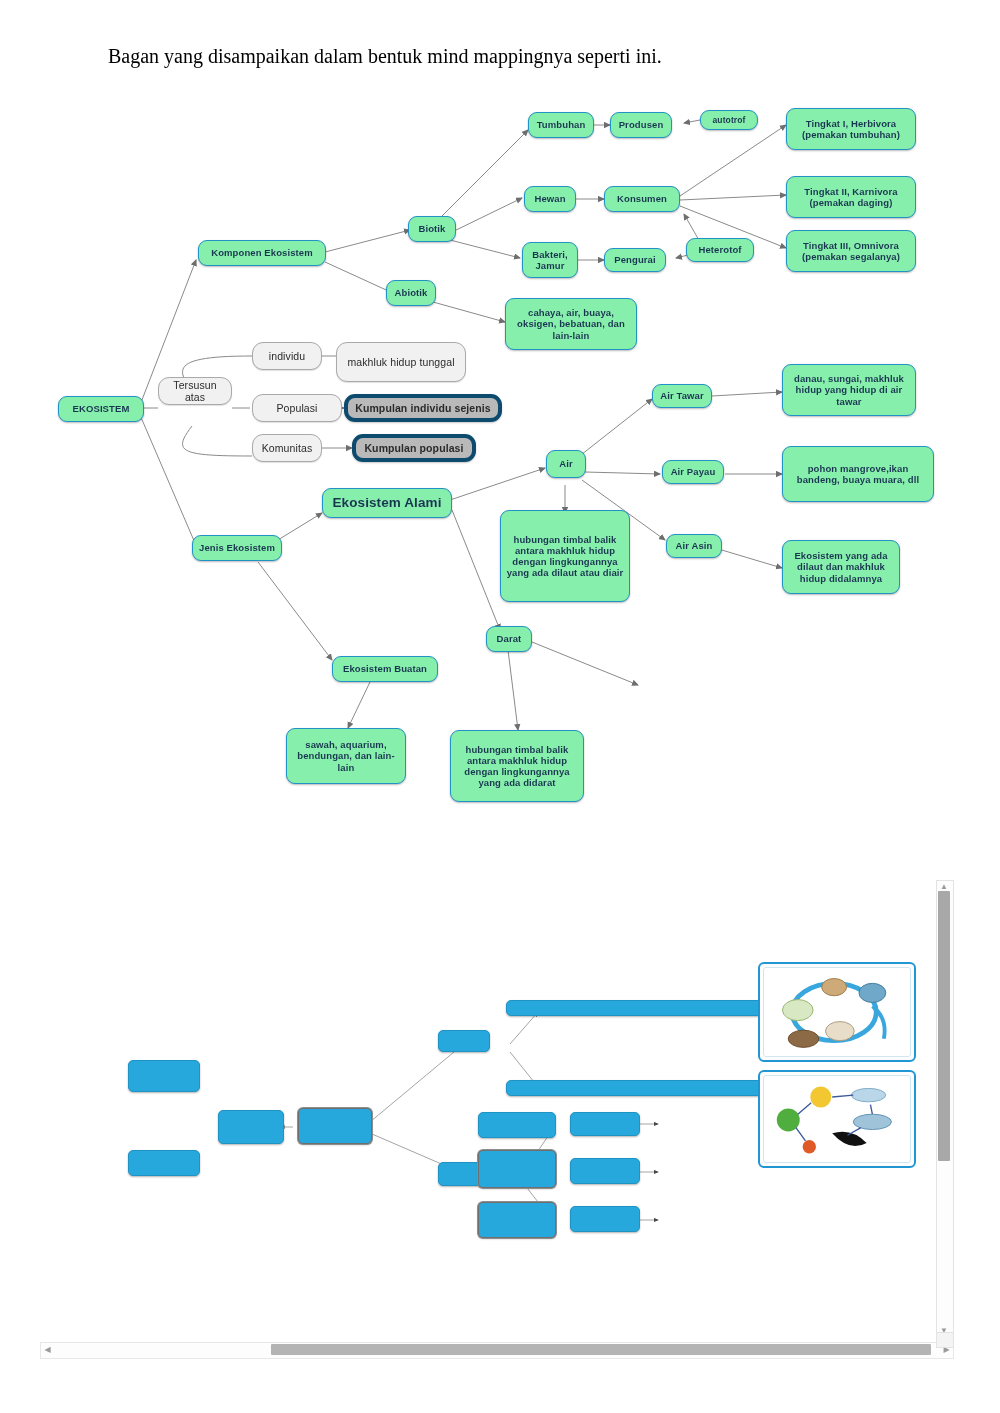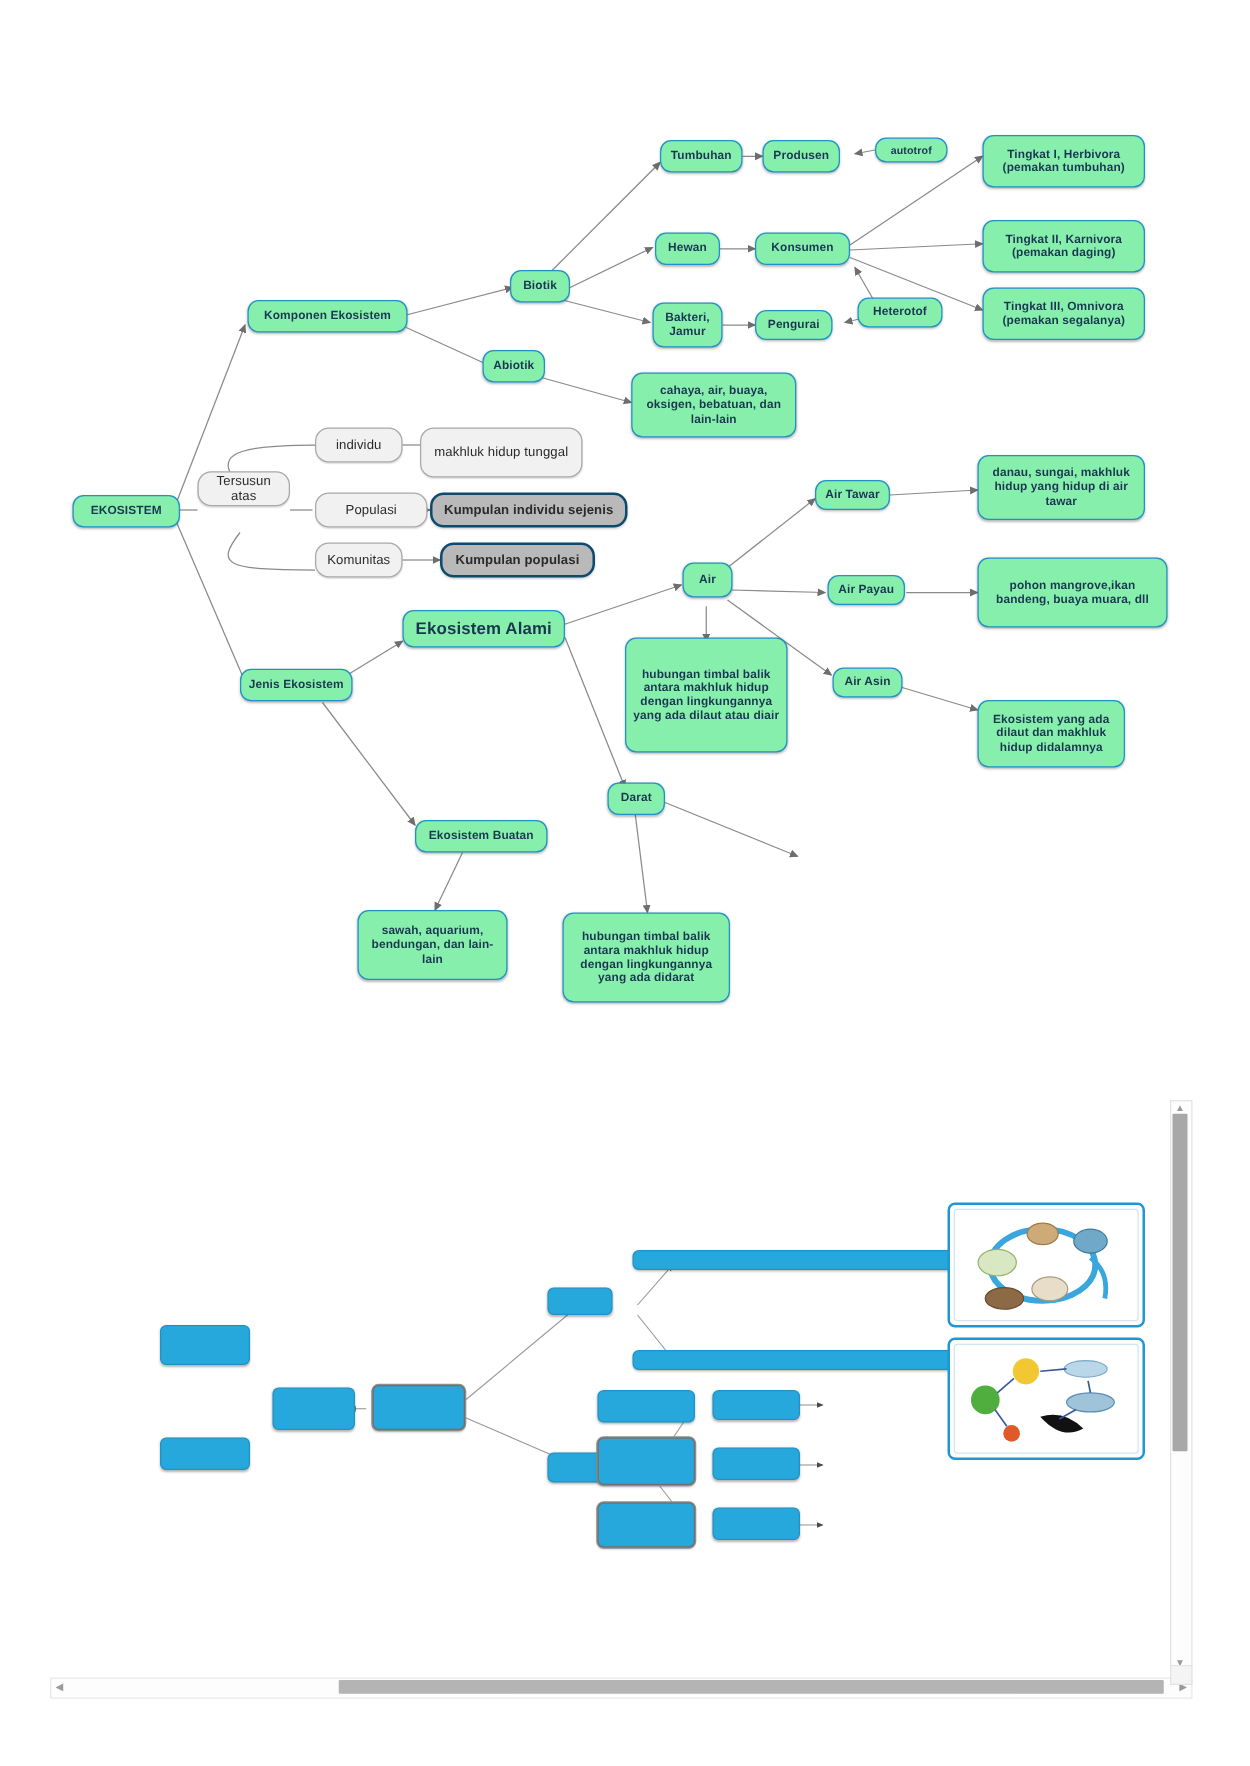--- a/index.html
+++ b/index.html
@@ -46,21 +46,21 @@
     color:#2b2b2b;
     border:1px solid #a9a9a9;
     border-radius:11px;
     box-shadow:0 1px 1px rgba(0,0,0,.12);
     font-weight:normal;
   }
   
   .n-gray{
     background:#b9b9b9;
     color:#2a2a2a;
-    border:2px solid #0c4a6e;
+    border:4px solid #0c4a6e;
     border-radius:11px;
     box-shadow:0 1px 2px rgba(0,0,0,.22);
   }
   .fs8{font-size:8.5px}
   .fs9{font-size:9.5px}
   .fs10{font-size:10.5px}
   .fs13{font-size:13.5px}
   .pad{padding:2px 5px;}
 
   
@@ -99,20 +99,21 @@
   #hthumb{position:absolute;top:1px;left:230px;width:660px;height:11px;background:#b4b4b4;border-radius:1px;}
   #hleft,#hright{position:absolute;top:0;width:13px;height:13px;color:#9a9a9a;font-size:8px;text-align:center;line-height:13px;}
   #hleft{left:0}#hright{right:0}
   #corner{position:absolute;left:936px;top:1332px;width:16px;height:14px;background:#f4f4f4;border:1px solid #e3e3e3;}
 </style>
 </head>
 <body>
 
 <div id="page">
 
+  <div class="doc-title">Bagan yang disampaikan dalam bentuk mind  mappingnya seperti ini.</div>
 
   <div id="mindmap">
 
     <svg class="edges" viewBox="0 0 1000 740">
       <defs>
         <marker id="ah" markerWidth="7" markerHeight="7" refX="6" refY="3.2" orient="auto">
           <path d="M0,0 L7,3.2 L0,6.4 z" fill="#6e6e6e"></path>
         </marker>
       </defs>
       <g stroke="#8a8a8a" stroke-width="1" fill="none" marker-end="url(#ah)">
@@ -287,21 +288,21 @@
     <div class="node n-blue fs9 pad" style="left:666px;top:444px;width:56px;height:24px;">
       <span>Air Asin</span>
       </div>
 
     <div class="node n-blue fs9 pad" style="left:782px;top:356px;width:152px;height:56px;">
       <span>pohon mangrove,ikan bandeng, buaya muara, dll</span>
       </div>
     <div class="node n-blue fs9 pad" style="left:782px;top:274px;width:134px;height:52px;">
       <span>danau, sungai, makhluk hidup yang hidup di air tawar</span>
       </div>
-    <div class="node n-blue fs9 pad" style="left:782px;top:470px;width:118px;height:54px;">
+    <div class="node n-blue fs9 pad" style="left:782px;top:450px;width:118px;height:54px;">
       <span>Ekosistem yang ada dilaut dan makhluk hidup didalamnya</span>
       </div>
 
     <div class="node n-blue fs9 pad" style="left:500px;top:420px;width:130px;height:92px;">
       <span>hubungan timbal balik antara makhluk hidup dengan lingkungannya yang ada dilaut atau diair</span>
       </div>
 
     <div class="node n-blue fs9 pad" style="left:450px;top:640px;width:134px;height:72px;">
       <span>hubungan timbal balik antara makhluk hidup dengan lingkungannya yang ada didarat</span>
       </div>

